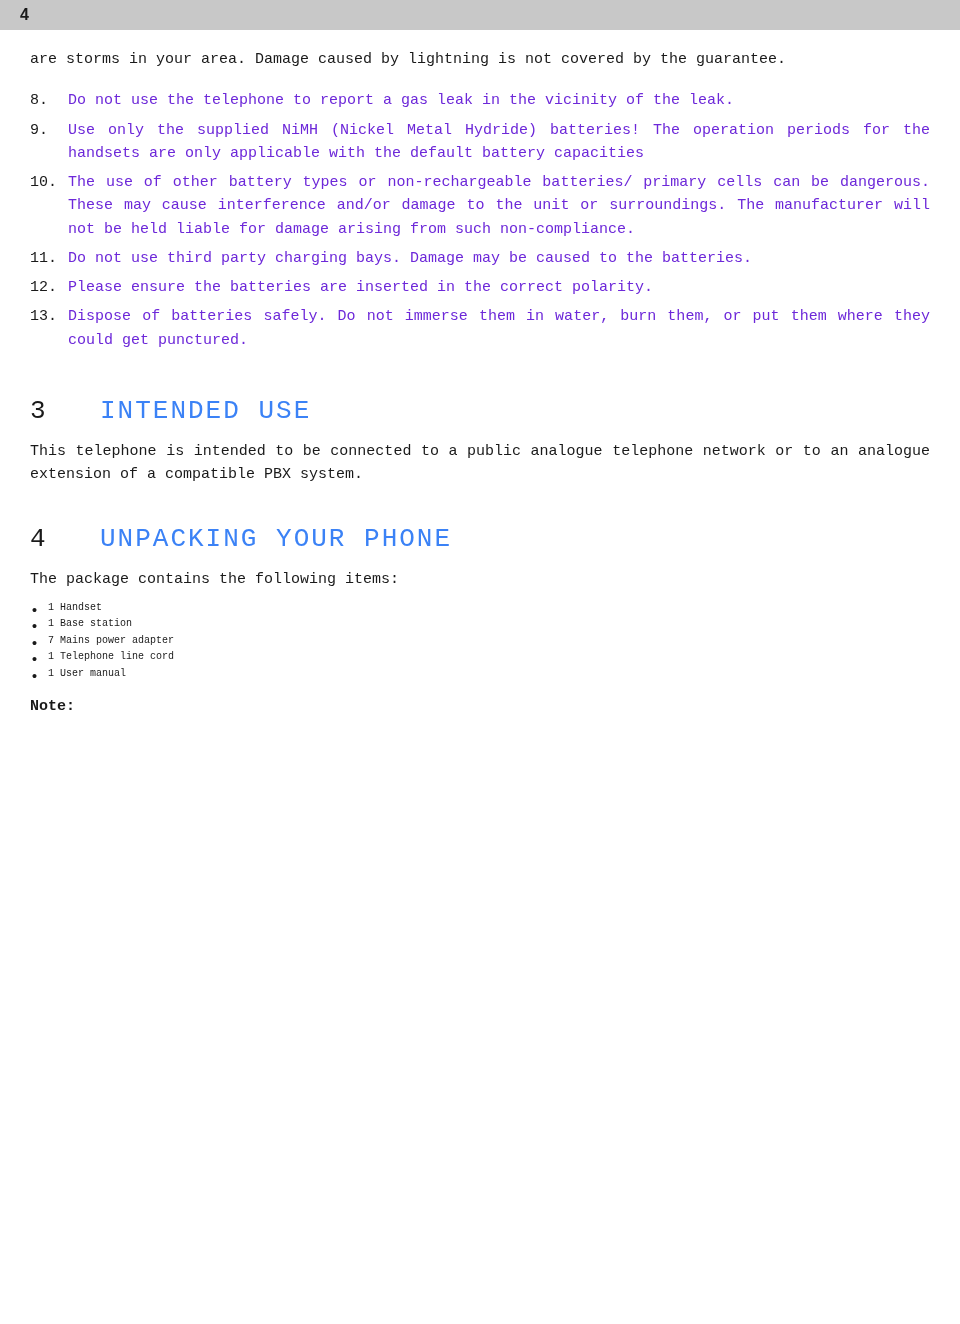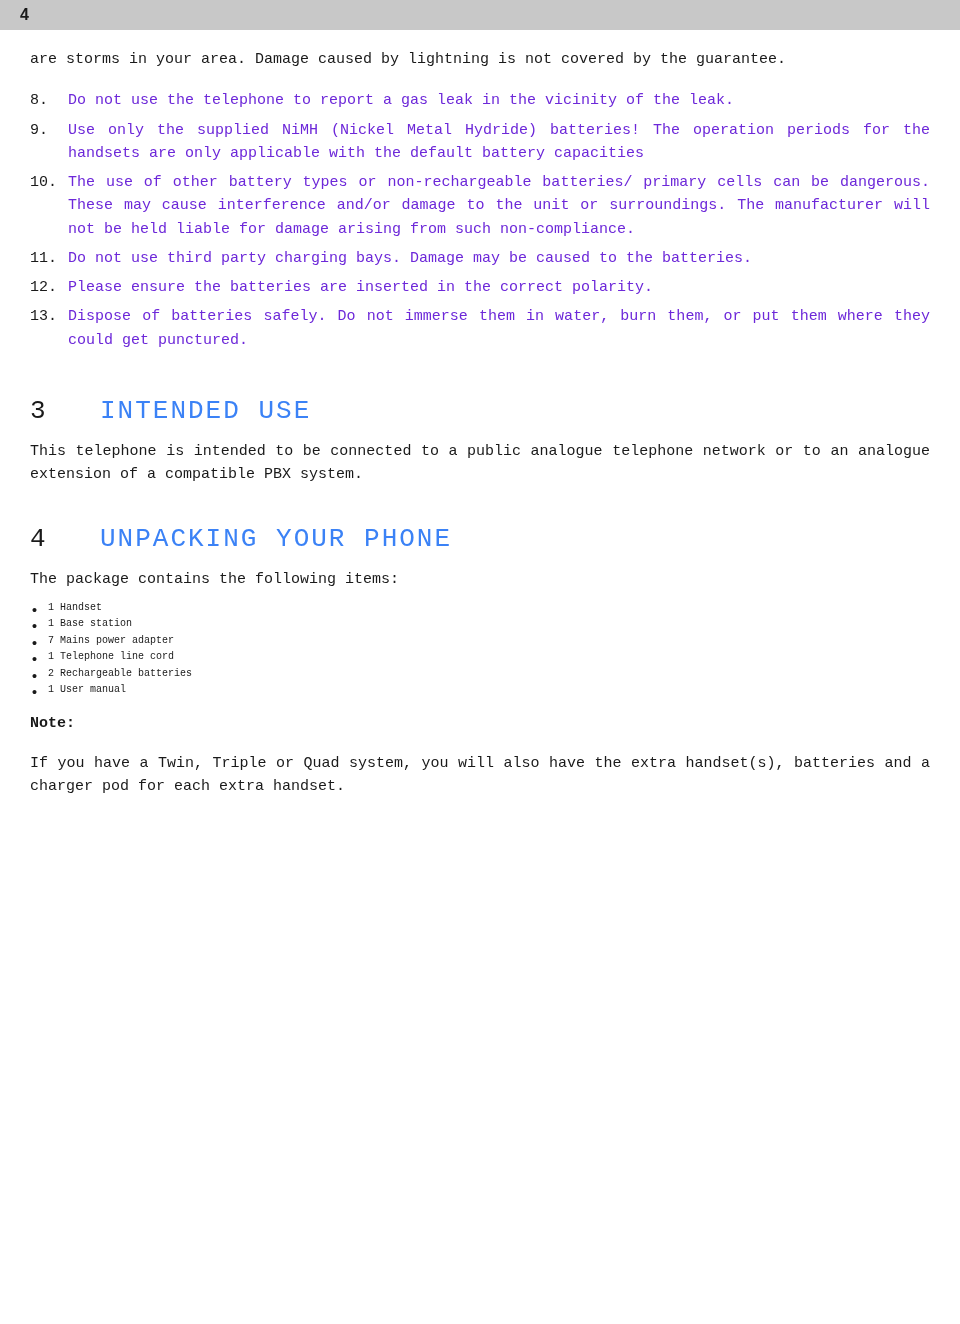--- a/index.html
+++ b/index.html
@@ -117,21 +117,21 @@
       left: 0;
       top: 0;
       font-size: 15px;
     }
 
     .note-label {
       font-weight: bold;
       font-size: 15px;
       color: #1a1a1a;
       margin-top: 16px;
-      margin-bottom: 20px;
+      margin-bottom: 8px;
     }
   </style>
 </head>
 <body>
 
 <div class="page-container">
   <div class="page-number-bar">
     <span>4</span>
   </div>
 
@@ -187,21 +187,19 @@
       <span class="section-title">UNPACKING YOUR PHONE</span>
     </div>
 
     <p class="body-text">The package contains the following items:</p>
 
     <ul class="bullet-list">
     <li>1 Handset</li>
         <li>1 Base station</li>
         <li>7 Mains power adapter</li>
         <li>1 Telephone line cord</li>
-        <li>2 Rechargeable batteries</li>
         <li>1 User manual</li>
       </ul>
 
     <div class="note-label">Note:</div>
-    <p class="body-text">If you have a Twin, Triple or Quad system, you will also have the extra handset(s), batteries and a charger pod for each extra handset.</p>
 
   </div>
 </div>
 
 </body></html>

